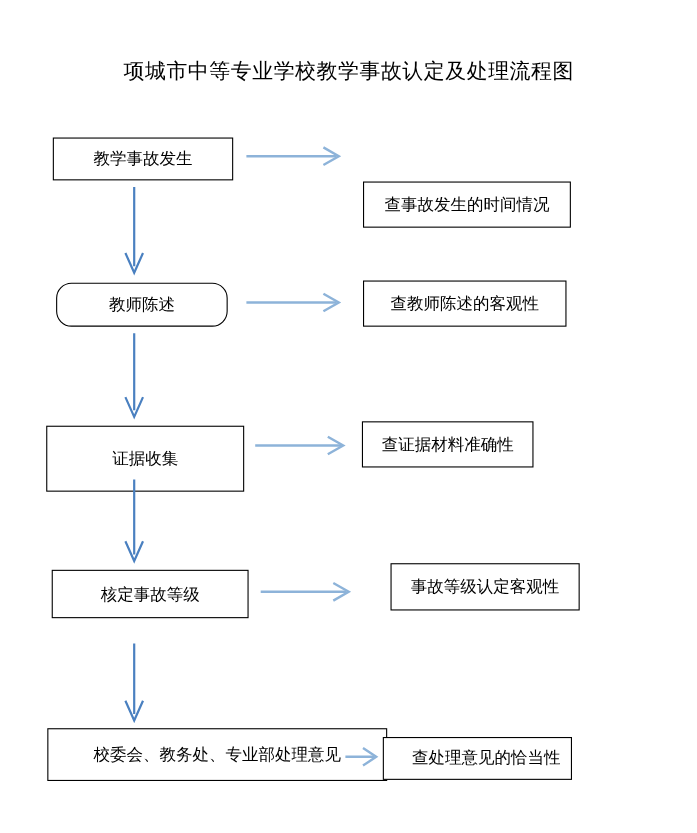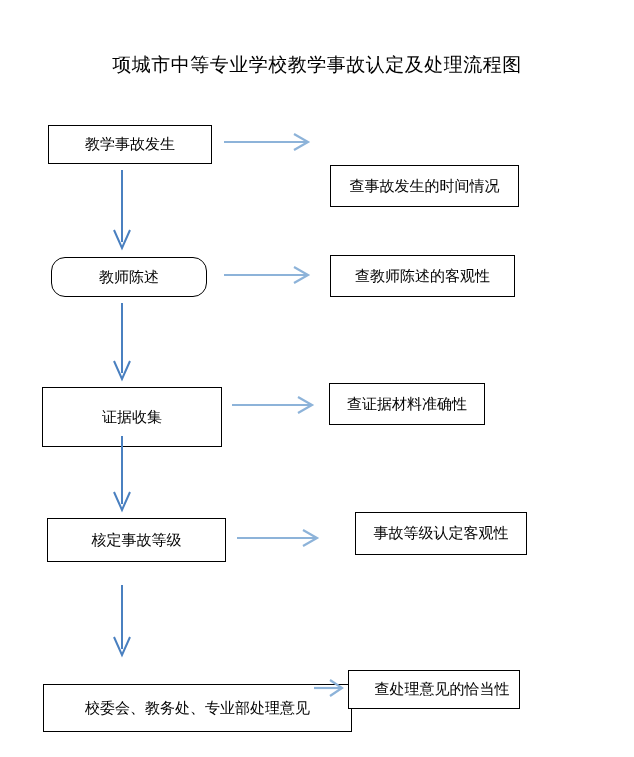--- a/index.html
+++ b/index.html
@@ -126,21 +126,21 @@
   <svg class="h-arrow" style="left:235px; top:526px;" width="92" height="24" viewBox="0 0 92 24">
     <line x1="2" y1="12" x2="80" y2="12" stroke="#8DB3D9" stroke-width="2.2"></line>
     <polyline points="68,4 82,12 68,20" fill="none" stroke="#8DB3D9" stroke-width="2.2"></polyline>
   </svg>
 
   <svg class="v-arrow" style="left:110px; top:583px;" width="26" height="78" viewBox="0 0 26 78">
     <line x1="12" y1="2" x2="12" y2="66" stroke="#4A80C0" stroke-width="2"></line>
     <polyline points="4,54 12,72 20,54" fill="none" stroke="#4A80C0" stroke-width="2"></polyline>
   </svg>
 
-  <div class="node" style="left:43px; top:684px; width:309px; height:48px;">
+  <div class="node" style="left:43px; top:662px; width:309px; height:48px;">
     <span class="node-label">校委会、教务处、专业部处理意见</span>
   </div>
 
   <div class="node" style="left:348px; top:670px; width:172px; height:39px;padding-left:16px;">
     <span class="node-label">查处理意见的恰当性</span>
   </div>
 
   <svg class="h-arrow" style="left:312px; top:676px;" width="40" height="24" viewBox="0 0 40 24">
     <line x1="2" y1="12" x2="28" y2="12" stroke="#8DB3D9" stroke-width="2.2"></line>
     <polyline points="18,4 30,12 18,20" fill="none" stroke="#8DB3D9" stroke-width="2.2"></polyline>

